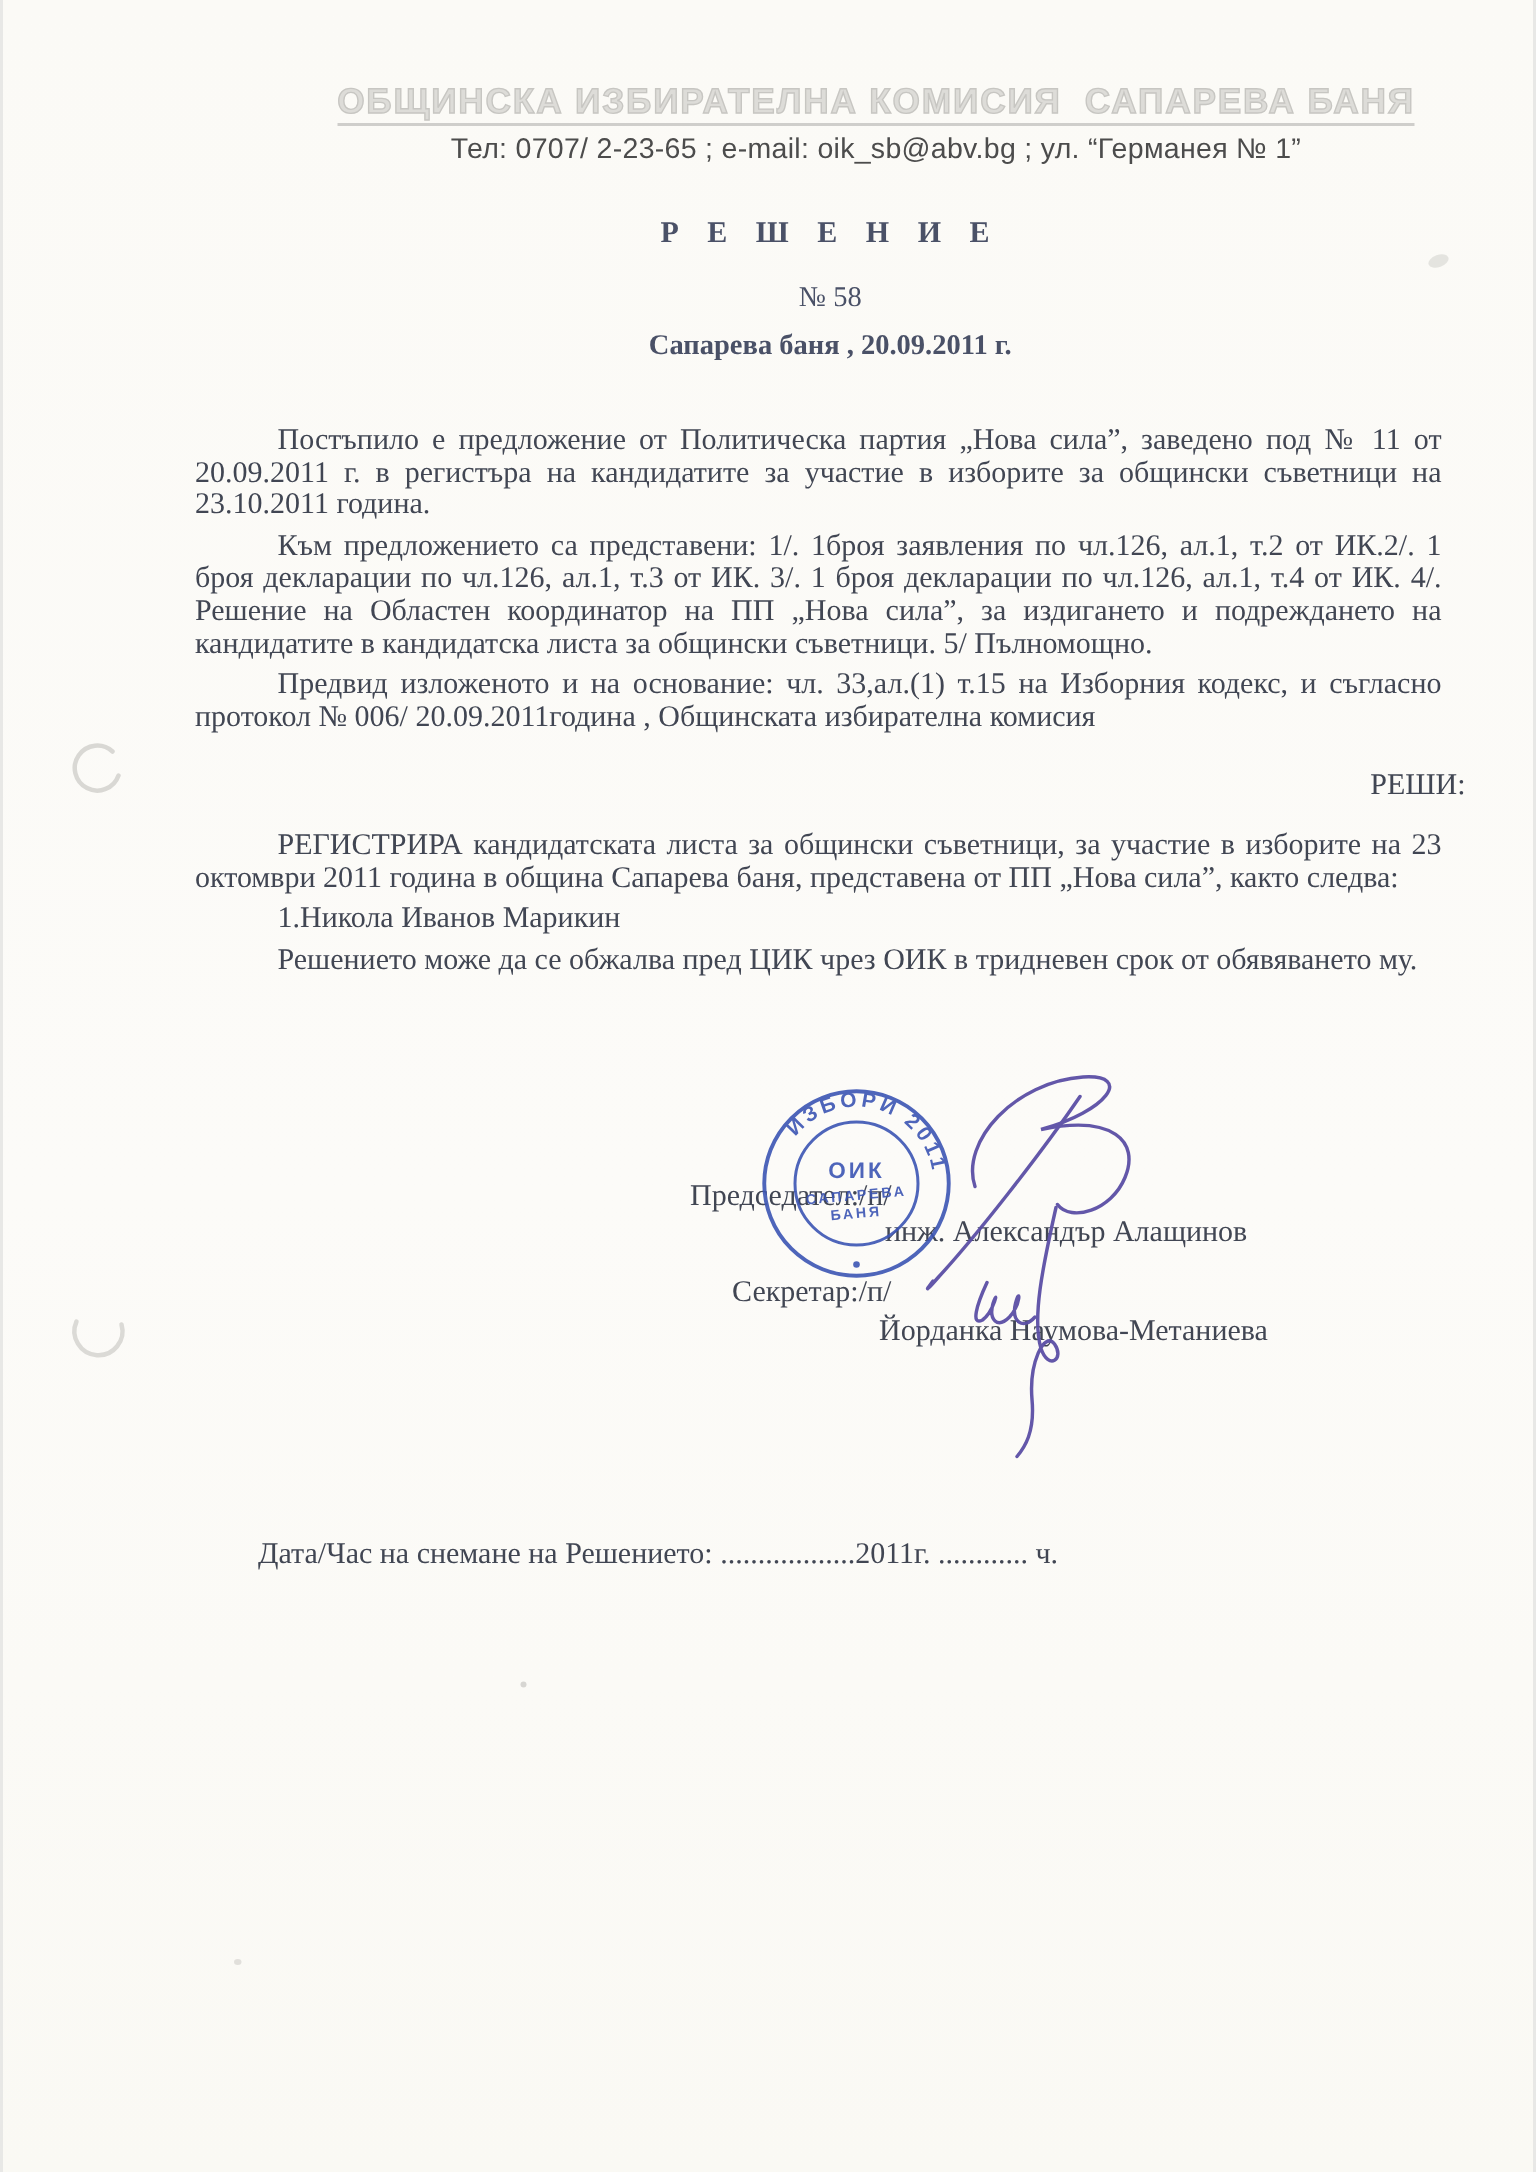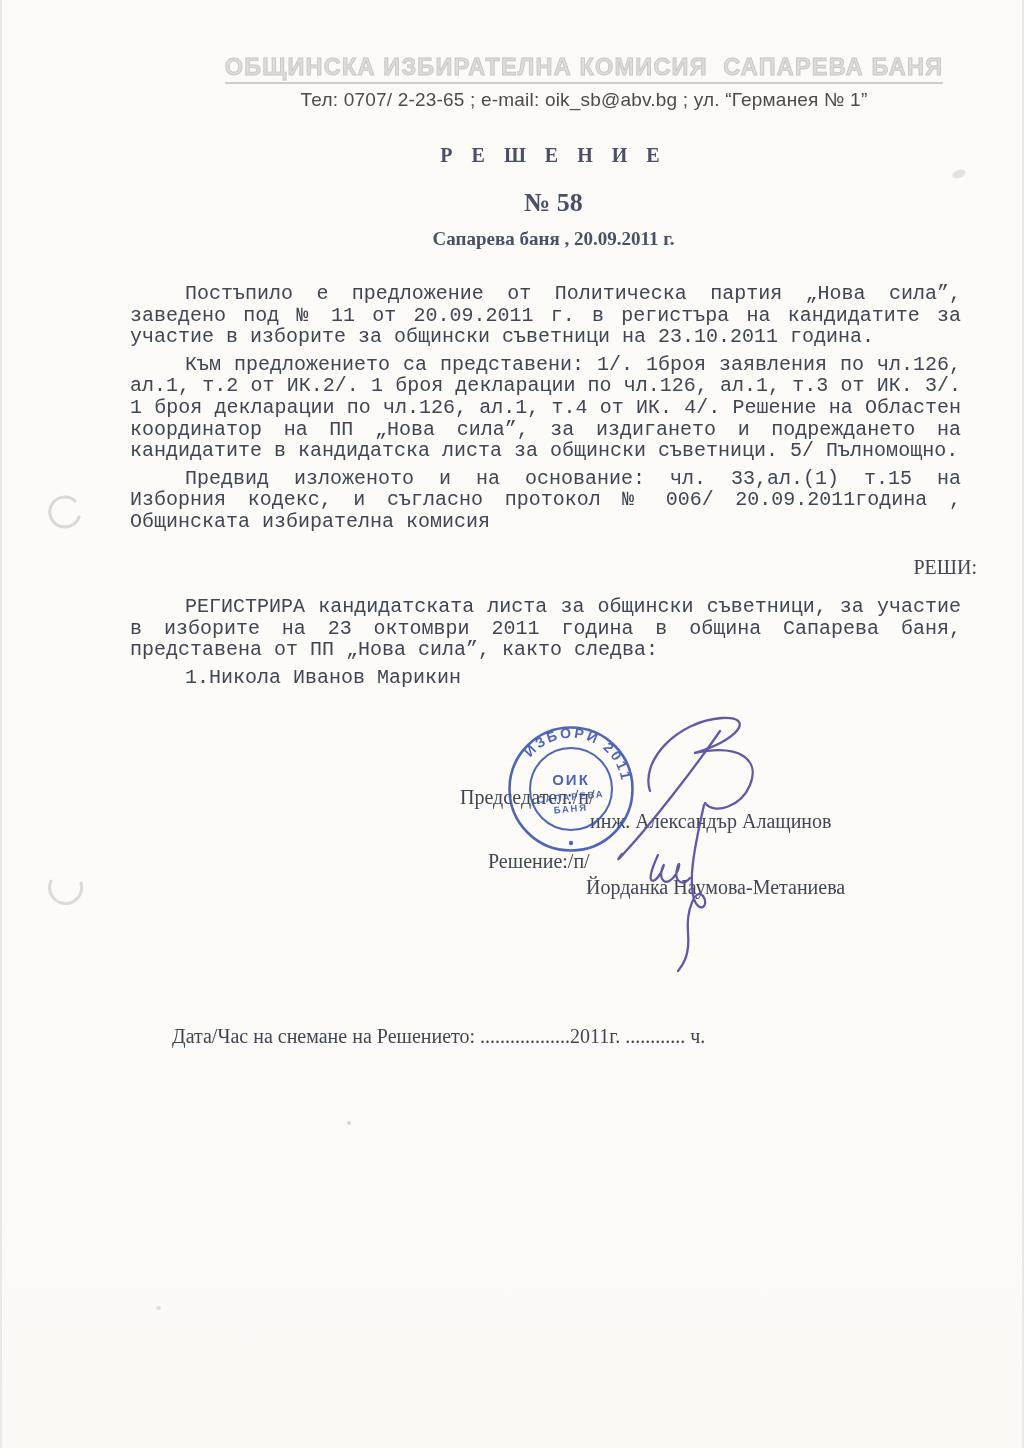--- a/index.html
+++ b/index.html
@@ -19,26 +19,26 @@
     font-size:23.5px; font-weight:bold; letter-spacing:1.2px;
     color:#dddcd8; -webkit-text-stroke:0.9px #c7c6c2;
     border-bottom:2px solid #cfcecb; padding-bottom:1px;
     white-space:nowrap;
   }
   .contact-line { margin-top:5px; font-size:19px; color:#4c4c4c; letter-spacing:0.2px; }
 
   
   .title-block { position:absolute; left:128px; width:847px; top:144px; text-align:center; color:#4a5167; }
   .doc-title { font-size:20px; font-weight:bold; letter-spacing:7px; }
-  .doc-number { margin-top:21px; font-size:26px; font-weight:bold; }
+  .doc-number { margin-top:21px; font-size:19px; font-weight:normal; }
   .place-date { margin-top:10px; font-size:19px; font-weight:bold; }
 
   
   .body-text { position:absolute; left:128px; width:847px; top:283px; font-size:20px; line-height:21.6px; text-align:justify; }
-  .body-text p { margin:0 16px 6px 0; text-indent:55px;font-family:Liberation Mono, monospace; }
+  .body-text p { margin:0 16px 6px 0; text-indent:55px; }
   .body-text p.no-gap { margin-bottom:0; }
   .resolution-heading { margin:24px 0 18px 0; text-align:right; font-size:20px; }
   .candidate-line { text-indent:40px; margin:8px 0 0 0; text-align:left; }
   .appeal-line { margin:25px 0 0 0; text-indent:0; text-align:left; }
 
   
   .sig-text { position:absolute; font-size:20px; color:#414653; white-space:nowrap; }
   .sig-chairman-label { left:458px; top:786px; }
   .sig-chairman-name  { left:588px; top:810px; }
   .sig-secretary-label{ left:486px; top:850px; }
@@ -76,25 +76,26 @@
     <div class="place-date">Сапарева баня , 20.09.2011 г.</div>
   </div>
 
   <div class="body-text">
     <p>Постъпило е предложение  от Политическа партия „Нова сила”, заведено под № 11 от 20.09.2011 г. в регистъра на  кандидатите за участие в изборите за  общински съветници  на 23.10.2011 година.</p>
     <p>Към  предложението  са представени: 1/. 1броя заявления по чл.126, ал.1, т.2 от ИК.2/. 1 броя декларации по чл.126, ал.1, т.3 от ИК. 3/. 1 броя декларации по чл.126, ал.1, т.4 от ИК. 4/. Решение на Областен координатор  на ПП „Нова сила”, за издигането и подреждането на кандидатите в кандидатска листа за общински съветници. 5/  Пълномощно.</p>
     <p class="no-gap">Предвид изложеното и на основание: чл. 33,ал.(1) т.15 на Изборния кодекс, и съгласно протокол  № 006/ 20.09.2011година ,  Общинската избирателна комисия</p>
     <div class="resolution-heading">РЕШИ:</div>
     <p>РЕГИСТРИРА кандидатската листа за общински съветници, за участие в изборите на 23 октомври 2011 година в община Сапарева баня, представена от ПП „Нова сила”, както следва:</p>
     <p class="candidate-line">1.Никола Иванов Марикин</p>
+    <p class="appeal-line">Решението може да се обжалва пред ЦИК чрез ОИК в тридневен срок от обявяването му.</p>
   </div>
 
   <div class="sig-text sig-chairman-label">Председател:/п/</div>
   <div class="sig-text sig-chairman-name">инж. Александър Алащинов</div>
-  <div class="sig-text sig-secretary-label">Решение:/п/</div>
+  <div class="sig-text sig-secretary-label">Секретар:/п/</div>
   <div class="sig-text sig-secretary-name">Йорданка Наумова-Метаниева</div>
 
   <svg class="stamp-svg" viewBox="0 0 134 134">
     <circle cx="67" cy="67" r="61.5" fill="none" stroke="#3c55b4" stroke-width="2.6"></circle>
     <circle cx="67" cy="67" r="41" fill="none" stroke="#3c55b4" stroke-width="2"></circle>
     <defs>
       <path id="ring-arc" d="M 25.2 37.7 A 51 51 0 0 1 113.2 88.6" fill="none"></path>
     </defs>
     <text font-family="Liberation Sans, sans-serif" font-size="14" font-weight="bold" fill="#3c55b4" letter-spacing="2.5">
       <textPath href="#ring-arc" xlink:href="#ring-arc" startOffset="2">ИЗБОРИ 2011</textPath>

